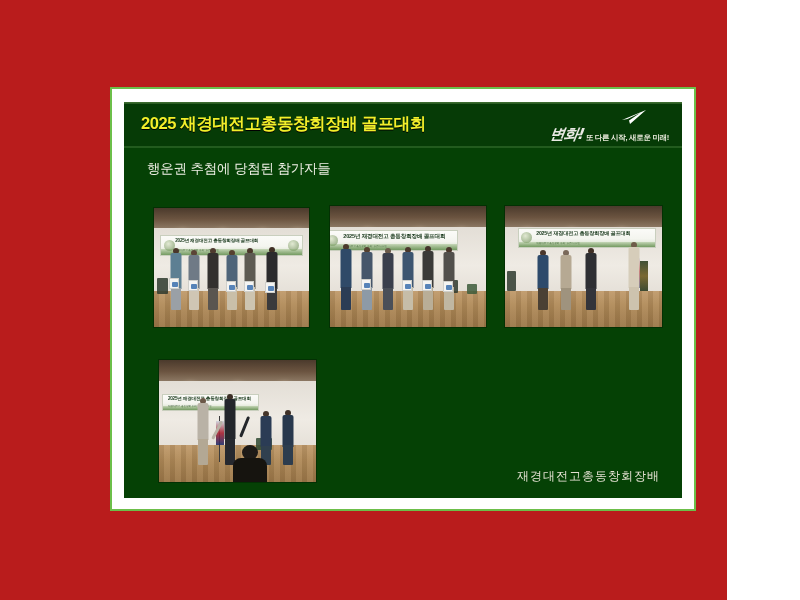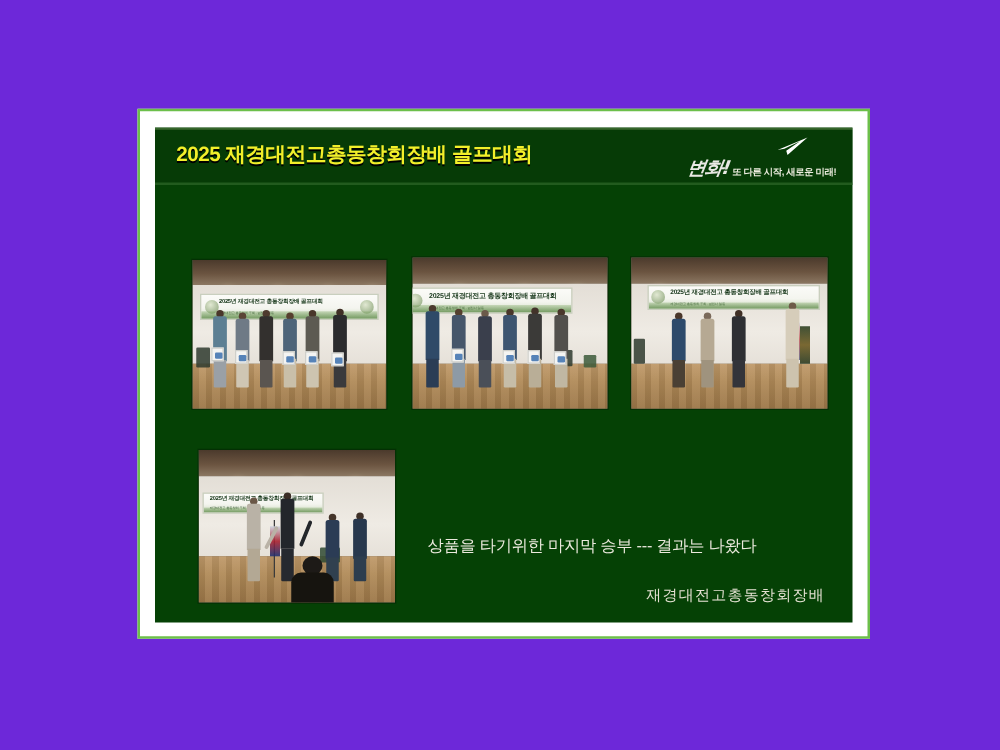--- a/index.html
+++ b/index.html
@@ -8,23 +8,23 @@
     padding: 0;
     background: #ffffff;
     width: 800px;
     height: 600px;
     overflow: hidden;
     font-family: "Liberation Sans", "DejaVu Sans", sans-serif;
   }
 
   #canvas {
     position: relative;
-    width: 800px;
+    width: 727px;
     height: 600px;
-    background: #6d28d9;
+    background: #b91c1c;
   }
 
   
   #slide-frame {
     position: absolute;
     left: 110px;
     top: 87px;
     width: 586px;
     height: 424px;
     border: 2px solid #6cbf4a;
@@ -275,20 +275,21 @@
 
         <div id="brand">
           <span id="brand-word">변화!</span>
           <span id="brand-tagline">또 다른 시작, 새로운 미래!</span>
           <svg id="paper-plane-icon" viewBox="0 0 26 16">
             <path d="M1 11 L25 1 L9 15 L8 11.5 L19 4 L6.5 10 Z" fill="#ffffff"></path>
           </svg>
         </div>
       </div>
 
+      <div id="caption-top">행운권 추첨에 당첨된 참가자들</div>
 
       <div class="photo" id="photo-1">
         <div class="photo-scene">
           <div class="ceil"></div>
           <div class="ceil-light" style="left:16%"></div>
           <div class="ceil-light" style="left:42%"></div>
           <div class="ceil-light" style="left:68%"></div>
           <div class="ceil-light" style="left:90%"></div>
           <div class="wall"></div>
           <div class="banner">
@@ -478,19 +479,18 @@
             <div class="p-legs" style="height:36%;background:#2d3d4e"></div>
           </div>
 
           <div class="person" style="left:58%;bottom:-4%;height:34%">
             <div class="p-head" style="width:16px;height:15px;background:#1d1a17"></div>
             <div class="p-body" style="top:13px;width:34px;height:26px;background:#16140f;border-radius:8px 8px 0 0"></div>
           </div>
         </div>
       </div>
 
-      <div id="caption-bottom">상품을 타기위한 마지막 승부 --- 결과는 나왔다</div>
 
       <div id="footer-org">재경대전고총동창회장배</div>
 
     </div>
   </div>
 </div>
 
 </body></html>

